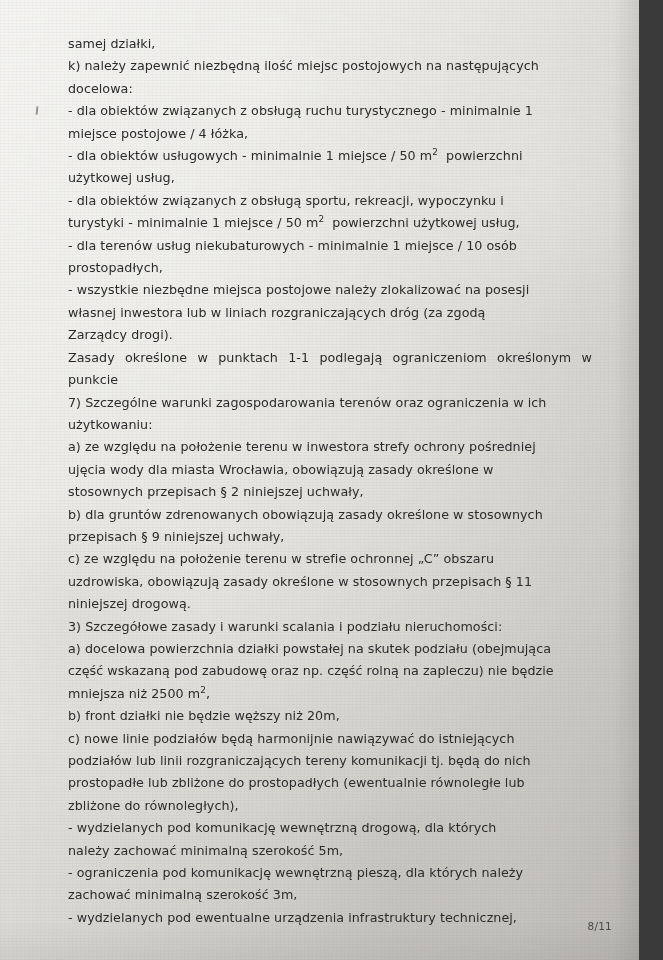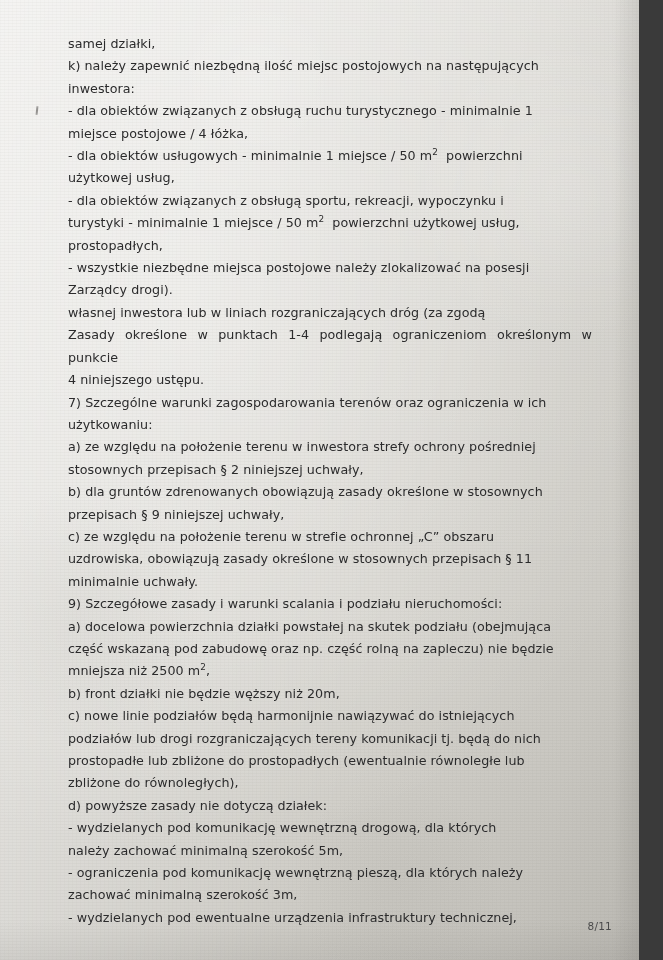--- a/index.html
+++ b/index.html
@@ -121,52 +121,52 @@
 <div class="page">
 
   <div class="texture-blotch"></div>
   <div class="grain"></div>
 
   <div class="margin-fleck"></div>
 
   <div class="text-body" id="text-body">
       <p class="lvl0 nojust">samej działki,</p>
       <p class="lvl0 just">k) należy zapewnić niezbędną ilość miejsc postojowych na następujących</p>
-      <p class="lvl0 nojust">inwestora:</p>
+      <p class="lvl0 nojust">docelowa:</p>
       <p class="lvl1 just">- dla obiektów związanych z obsługą ruchu turystycznego - minimalnie 1</p>
       <p class="lvl1 nojust">miejsce postojowe / 4 łóżka,</p>
       <p class="lvl1 just">- dla obiektów usługowych - minimalnie 1 miejsce / 50 m<sup>2</sup>&nbsp; powierzchni</p>
       <p class="lvl1 nojust">użytkowej usług,</p>
       <p class="lvl1 just">- dla obiektów związanych z obsługą sportu, rekreacji, wypoczynku i</p>
       <p class="lvl1 nojust">turystyki - minimalnie 1 miejsce / 50 m<sup>2</sup>&nbsp; powierzchni użytkowej usług,</p>
+      <p class="lvl1 just">- dla terenów usług niekubaturowych - minimalnie 1 miejsce / 10 osób</p>
       <p class="lvl1 nojust">prostopadłych,</p>
       <p class="lvl1 just">- wszystkie niezbędne miejsca postojowe należy zlokalizować na posesji</p>
+      <p class="lvl1 just">własnej inwestora lub w liniach rozgraniczających dróg (za zgodą</p>
       <p class="lvl1 nojust">Zarządcy drogi).</p>
-      <p class="lvl1 just">własnej inwestora lub w liniach rozgraniczających dróg (za zgodą</p>
-      <p class="lvl0n just">Zasady określone w punktach 1-4 podlegają ograniczeniom określonym w punkcie</p>
-      <p class="lvl0n nojust">4 niniejszego ustępu.</p>
+      <p class="lvl0n just">Zasady określone w punktach 1-1 podlegają ograniczeniom określonym w punkcie</p>
       <p class="lvl0n just">7) Szczególne warunki zagospodarowania terenów oraz ograniczenia w ich</p>
       <p class="lvl0n nojust">użytkowaniu:</p>
       <p class="lvl1 just">a) ze względu na położenie terenu w inwestora strefy ochrony pośredniej</p>
+      <p class="lvl1 just">ujęcia wody dla miasta Wrocławia, obowiązują zasady określone w</p>
       <p class="lvl1 nojust">stosownych przepisach § 2 niniejszej uchwały,</p>
       <p class="lvl1 just">b) dla gruntów zdrenowanych obowiązują zasady określone w stosownych</p>
       <p class="lvl1 nojust">przepisach § 9 niniejszej uchwały,</p>
       <p class="lvl1 just">c) ze względu na położenie terenu w strefie ochronnej „C” obszaru</p>
       <p class="lvl1 just">uzdrowiska, obowiązują zasady określone w stosownych przepisach § 11</p>
-      <p class="lvl1 nojust">minimalnie uchwały.</p>
-      <p class="lvl0n nojust">9) Szczegółowe zasady i warunki scalania i podziału nieruchomości:</p>
+      <p class="lvl1 nojust">niniejszej drogową.</p>
+      <p class="lvl0n nojust">3) Szczegółowe zasady i warunki scalania i podziału nieruchomości:</p>
       <p class="lvl1 just">a) docelowa powierzchnia działki powstałej na skutek podziału (obejmująca</p>
       <p class="lvl1 just">część wskazaną pod zabudowę oraz np. część rolną na zapleczu) nie będzie</p>
       <p class="lvl1 nojust">mniejsza niż 2500 m<sup>2</sup>,</p>
       <p class="lvl1 nojust">b) front działki nie będzie węższy niż 20m,</p>
       <p class="lvl1 just">c) nowe linie podziałów będą harmonijnie nawiązywać do istniejących</p>
-      <p class="lvl0 just">podziałów lub drogi rozgraniczających tereny komunikacji tj. będą do nich</p>
+      <p class="lvl0 just">podziałów lub linii rozgraniczających tereny komunikacji tj. będą do nich</p>
       <p class="lvl0 just">prostopadłe lub zbliżone do prostopadłych (ewentualnie równoległe lub</p>
       <p class="lvl0 nojust">zbliżone do równoległych),</p>
-      <p class="lvl1 nojust">d) powyższe zasady nie dotyczą działek:</p>
       <p class="lvl2 just">- wydzielanych pod komunikację wewnętrzną drogową, dla których</p>
       <p class="lvl2 nojust">należy zachować minimalną szerokość 5m,</p>
       <p class="lvl2 just">- ograniczenia pod komunikację wewnętrzną pieszą, dla których należy</p>
       <p class="lvl2 nojust">zachować minimalną szerokość 3m,</p>
       <p class="lvl2 nojust">- wydzielanych pod ewentualne urządzenia infrastruktury technicznej,</p>
     </div>
 
   <div class="page-number">8/11</div>
 
   <div class="edge-shadow-right"></div>

